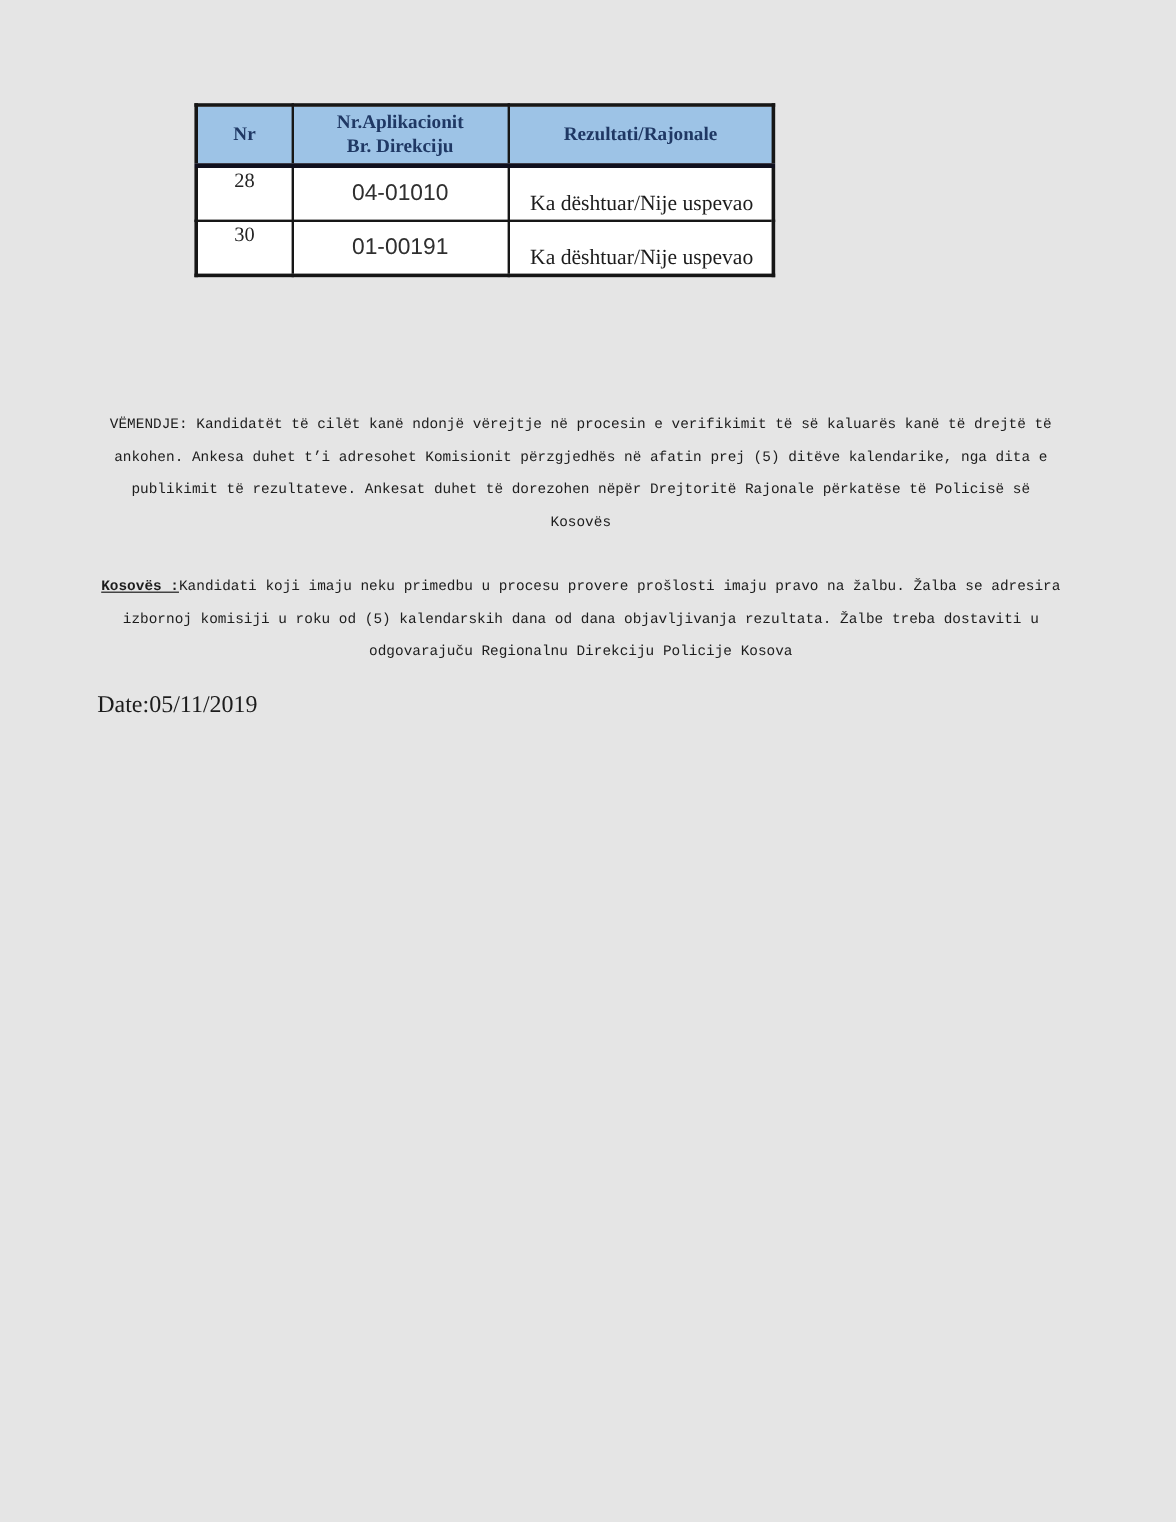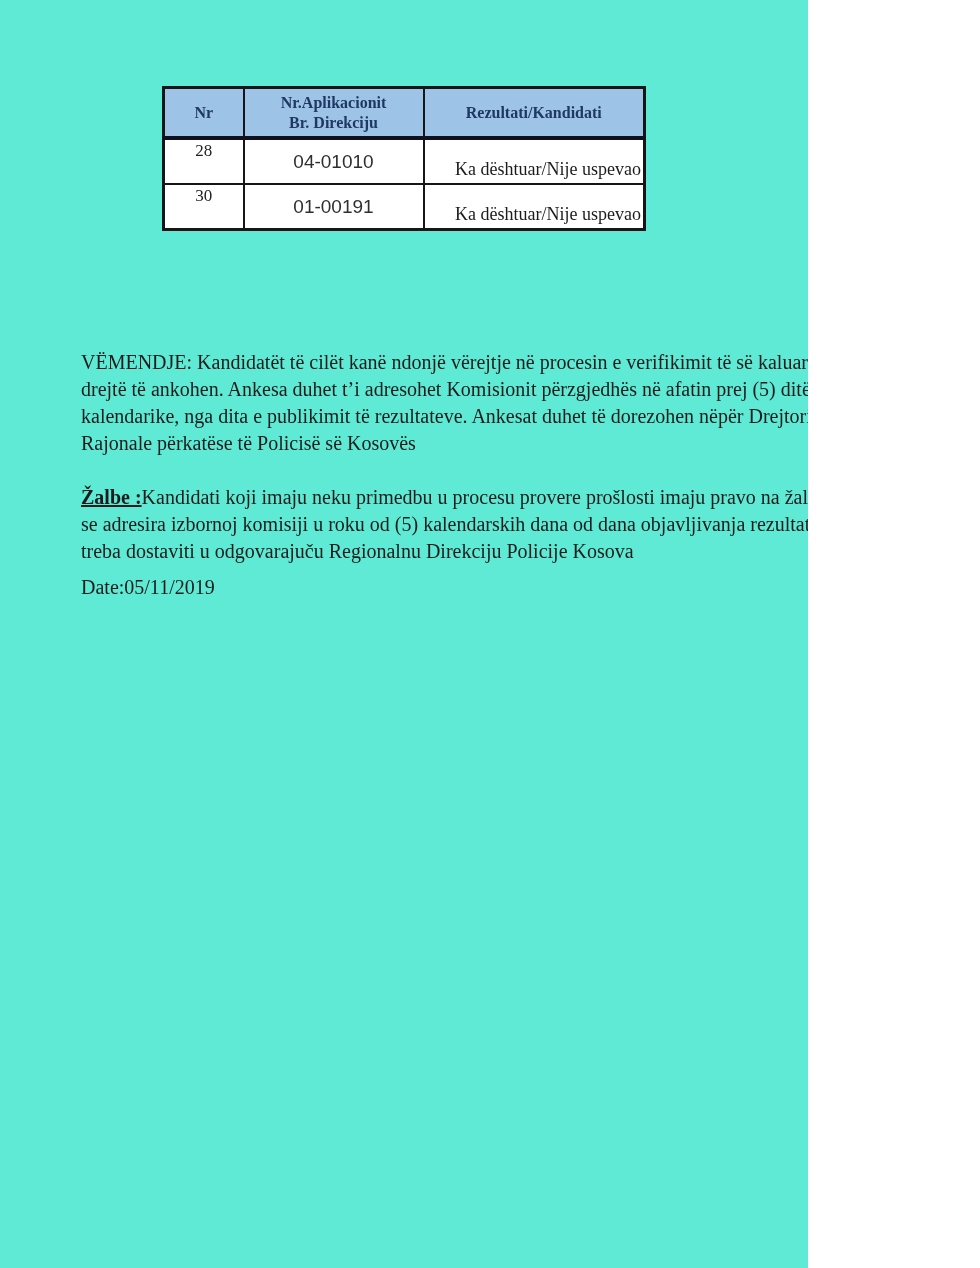--- a/index.html
+++ b/index.html
@@ -2,23 +2,23 @@
 <html><head>
 <meta charset="utf-8">
 <style>
   html, body {
     margin: 0;
     padding: 0;
     background: #ffffff;
   }
   #page {
     position: relative;
-    width: 808px;
+    width: 980px;
     height: 1268px;
-    background: #5eead4;
+    background: #e5e5e5;
     overflow: hidden;
     font-family: "Liberation Serif", serif;
     color: #1c1c1c;
   }
 
   
   #results-table-wrap {
     position: absolute;
     left: 162px;
     top: 86px;
@@ -64,36 +64,37 @@
   td.cell-app {
     font-family: "Liberation Sans", sans-serif;
     font-size: 19px;
     text-align: center;
     vertical-align: middle;
     color: #2f2f2f;
   }
   td.cell-result {
     font-family: "Liberation Serif", serif;
     font-size: 18px;
-    text-align: right;
+    text-align: center;
     vertical-align: bottom;
     padding: 0 2px 3px 4px;
     white-space: nowrap;
     color: #1c1c1c;
   }
 
   
   .notice {
     position: absolute;
     left: 81px;
     width: 806px;
-    font-size: 20px;
+    font-size: 12px;
     line-height: 27px;
-    text-align: left;
+    text-align: center;
     color: #1c1c1c;
+    font-family: Liberation Mono, monospace;
   }
   #notice-albanian { top: 329px; }
   #notice-serbian  { top: 464px; }
   .label-bold-underline {
     font-weight: bold;
     text-decoration: underline;
   }
   #document-date {
     position: absolute;
     left: 81px;
@@ -118,21 +119,21 @@
       <thead>
         <tr>
           <th>
             <span>Nr</span>
           </th>
           <th>
             <div>Nr.Aplikacionit</div>
             <div>Br. Direkciju</div>
           </th>
           <th>
-            <span>Rezultati/Kandidati</span>
+            <span>Rezultati/Rajonale</span>
           </th>
         </tr>
       </thead>
       <tbody>
         <tr>
           <td class="cell-nr">28</td>
           <td class="cell-app">04-01010</td>
           <td class="cell-result">Ka dështuar/Nije uspevao</td>
         </tr>
         <tr>
@@ -142,18 +143,18 @@
         </tr>
       </tbody>
     </table>
   </div>
 
   <p class="notice" id="notice-albanian">
     <span>VËMENDJE: Kandidatët të cilët kanë ndonjë vërejtje në procesin e verifikimit të së kaluarës kanë të drejtë të ankohen. Ankesa duhet t’i adresohet Komisionit përzgjedhës në afatin prej (5) ditëve kalendarike, nga dita e publikimit të rezultateve. Ankesat duhet të dorezohen nëpër Drejtoritë Rajonale përkatëse të Policisë së Kosovës</span>
   </p>
 
   <p class="notice" id="notice-serbian">
-    <span class="label-bold-underline">Žalbe :</span><span>Kandidati koji imaju neku primedbu u procesu provere prošlosti imaju pravo na žalbu. Žalba se adresira izbornoj komisiji u roku od (5) kalendarskih dana  od dana objavljivanja rezultata. Žalbe treba dostaviti u odgovarajuču Regionalnu Direkciju Policije Kosova</span>
+    <span class="label-bold-underline">Kosovës :</span><span>Kandidati koji imaju neku primedbu u procesu provere prošlosti imaju pravo na žalbu. Žalba se adresira izbornoj komisiji u roku od (5) kalendarskih dana  od dana objavljivanja rezultata. Žalbe treba dostaviti u odgovarajuču Regionalnu Direkciju Policije Kosova</span>
   </p>
 
   <div id="document-date">Date:05/11/2019</div>
 
 </div>
 
 </body></html>

